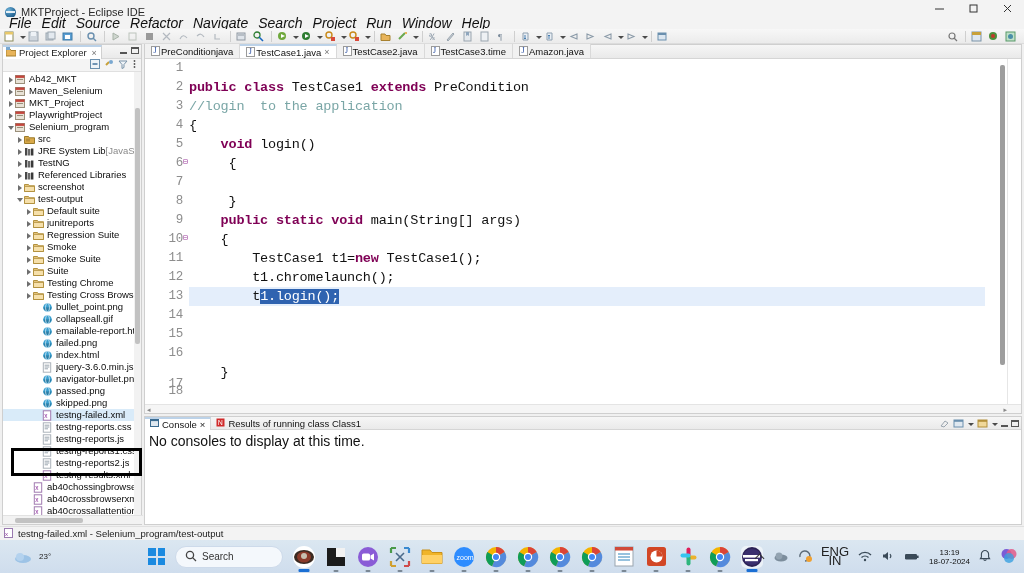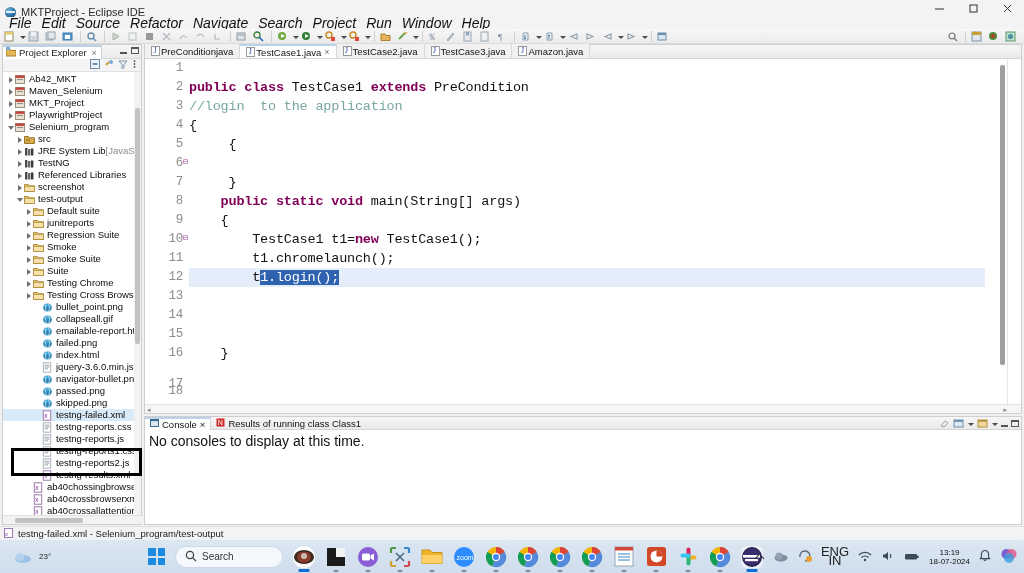--- a/index.html
+++ b/index.html
@@ -896,21 +896,21 @@
           <span class="jicon"></span>
           <span>TestCase1.java</span>
           <span class="xclose">×</span>
         </div>
         <div class="etab">
           <span class="jicon"></span>
           <span>TestCase2.java</span>
         </div>
         <div class="etab">
           <span class="jicon"></span>
-          <span>TestCase3.java</span>
+          <span>TestCase3.time</span>
         </div>
         <div class="etab">
           <span class="jicon"></span>
           <span>Amazon.java</span>
         </div>
       </div>
     <div class="code-area">
       <div class="ovr-left"></div>
       <div class="gutter" id="gutter">
           <div class="gnum" style="top: 0px;">1</div>
@@ -934,20 +934,21 @@
           <div class="gnum" style="top: 316px;">17</div>
           <div class="gnum" style="top: 323px;">18</div>
           <div class="gnum" style="top: 342px;">19</div>
           <div class="fold" style="top: 342px;"></div>
         </div>
       <div class="codelines" id="codelines">
           <div class="cl">&nbsp;</div>
           <div class="cl"><span class="kw">public class </span><span>TestCase1 </span><span class="kw">extends </span><span>PreCondition</span></div>
           <div class="cl"><span class="cmt">//login  to the application</span></div>
           <div class="cl"><span>{</span></div>
+          <div class="cl"><span>    </span><span class="kw">void </span><span>login()</span></div>
           <div class="cl"><span>     {</span></div>
           <div class="cl">&nbsp;</div>
           <div class="cl"><span>     }</span></div>
           <div class="cl"><span>    </span><span class="kw">public static void </span><span>main(String[] args)</span></div>
           <div class="cl"><span>    {</span></div>
           <div class="cl"><span>        TestCase1 t1=</span><span class="kw">new </span><span>TestCase1();</span></div>
           <div class="cl"><span>        t1.chromelaunch();</span></div>
           <div class="cl hl"><span>        t</span><span class="selbg">1.login();</span></div>
           <div class="cl">&nbsp;</div>
           <div class="cl">&nbsp;</div>

